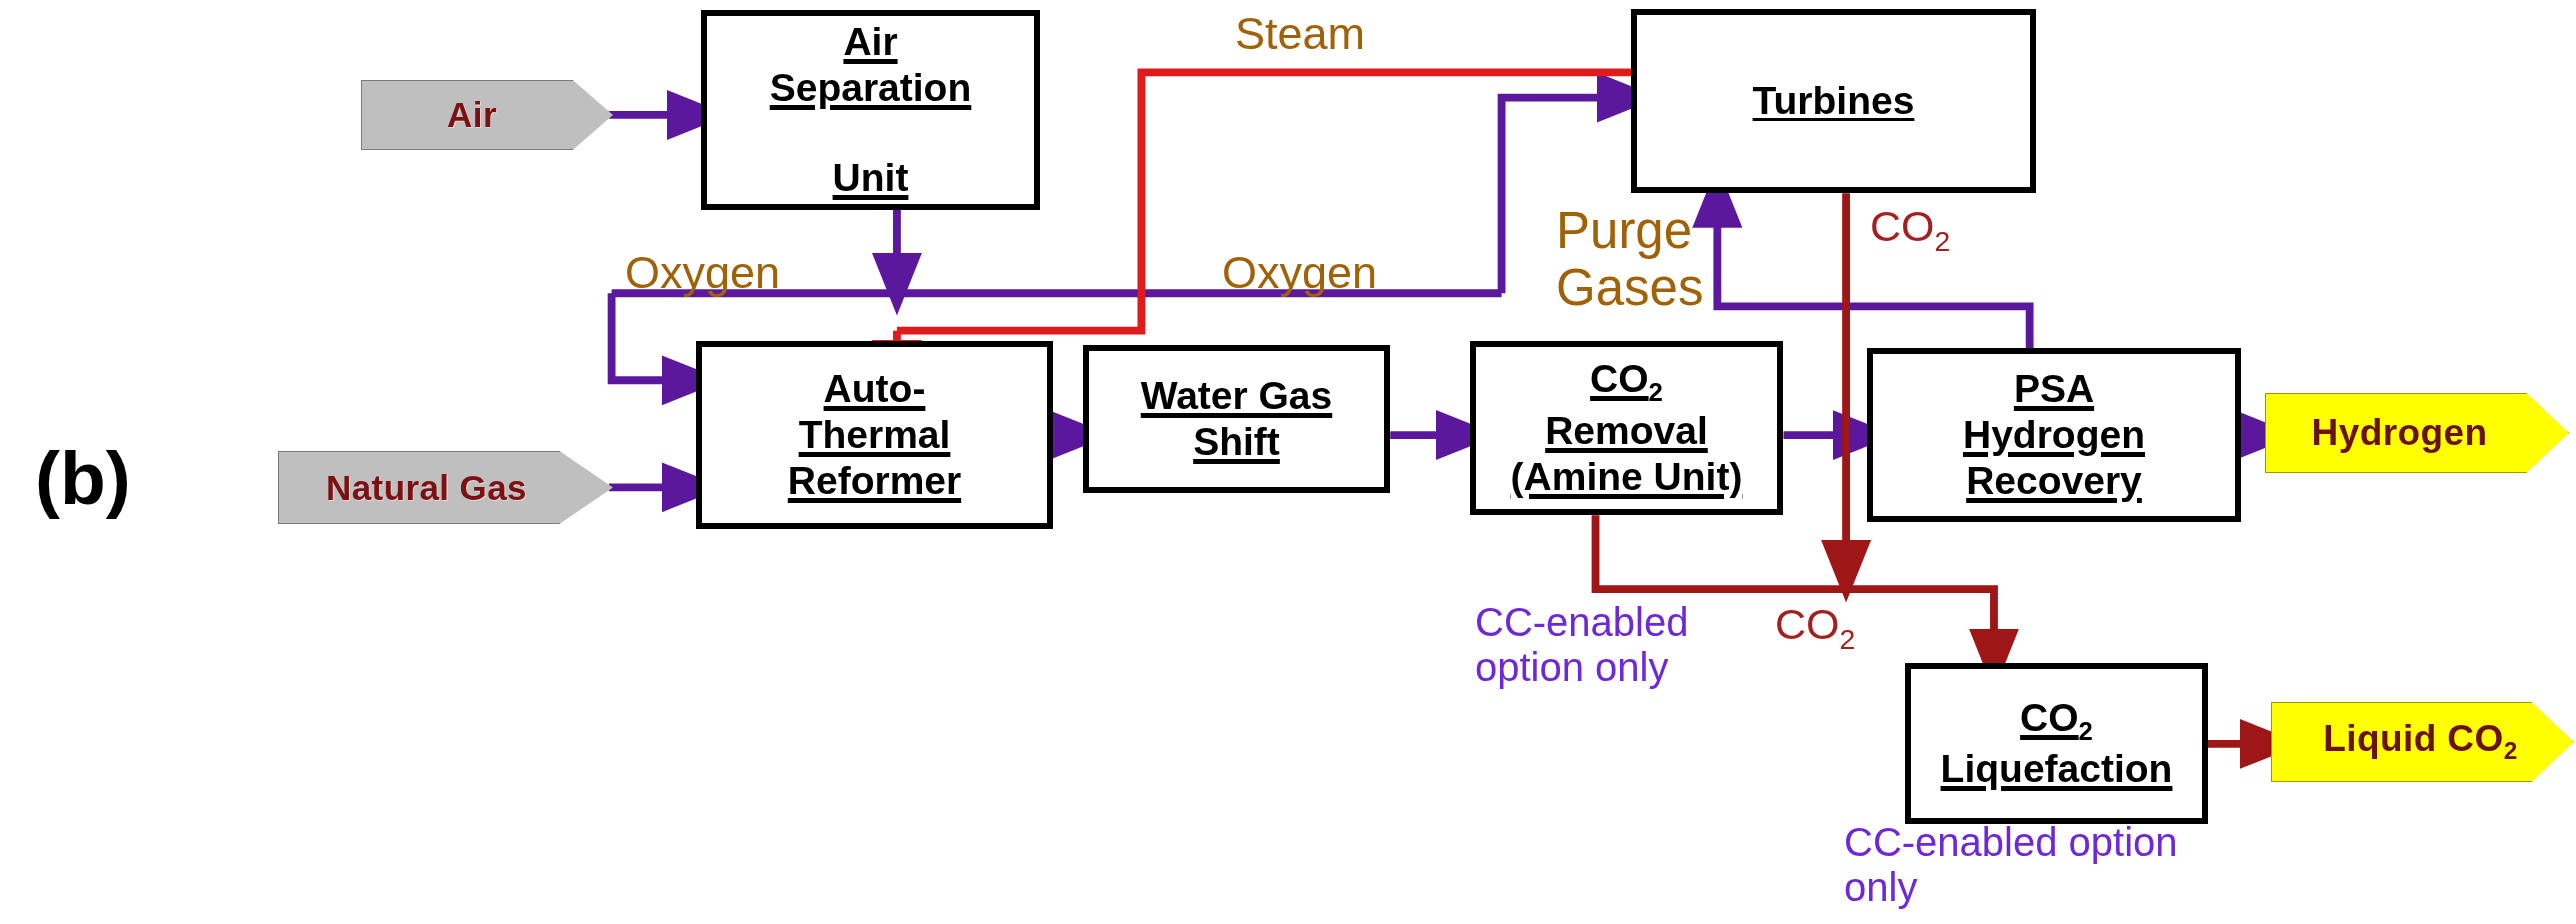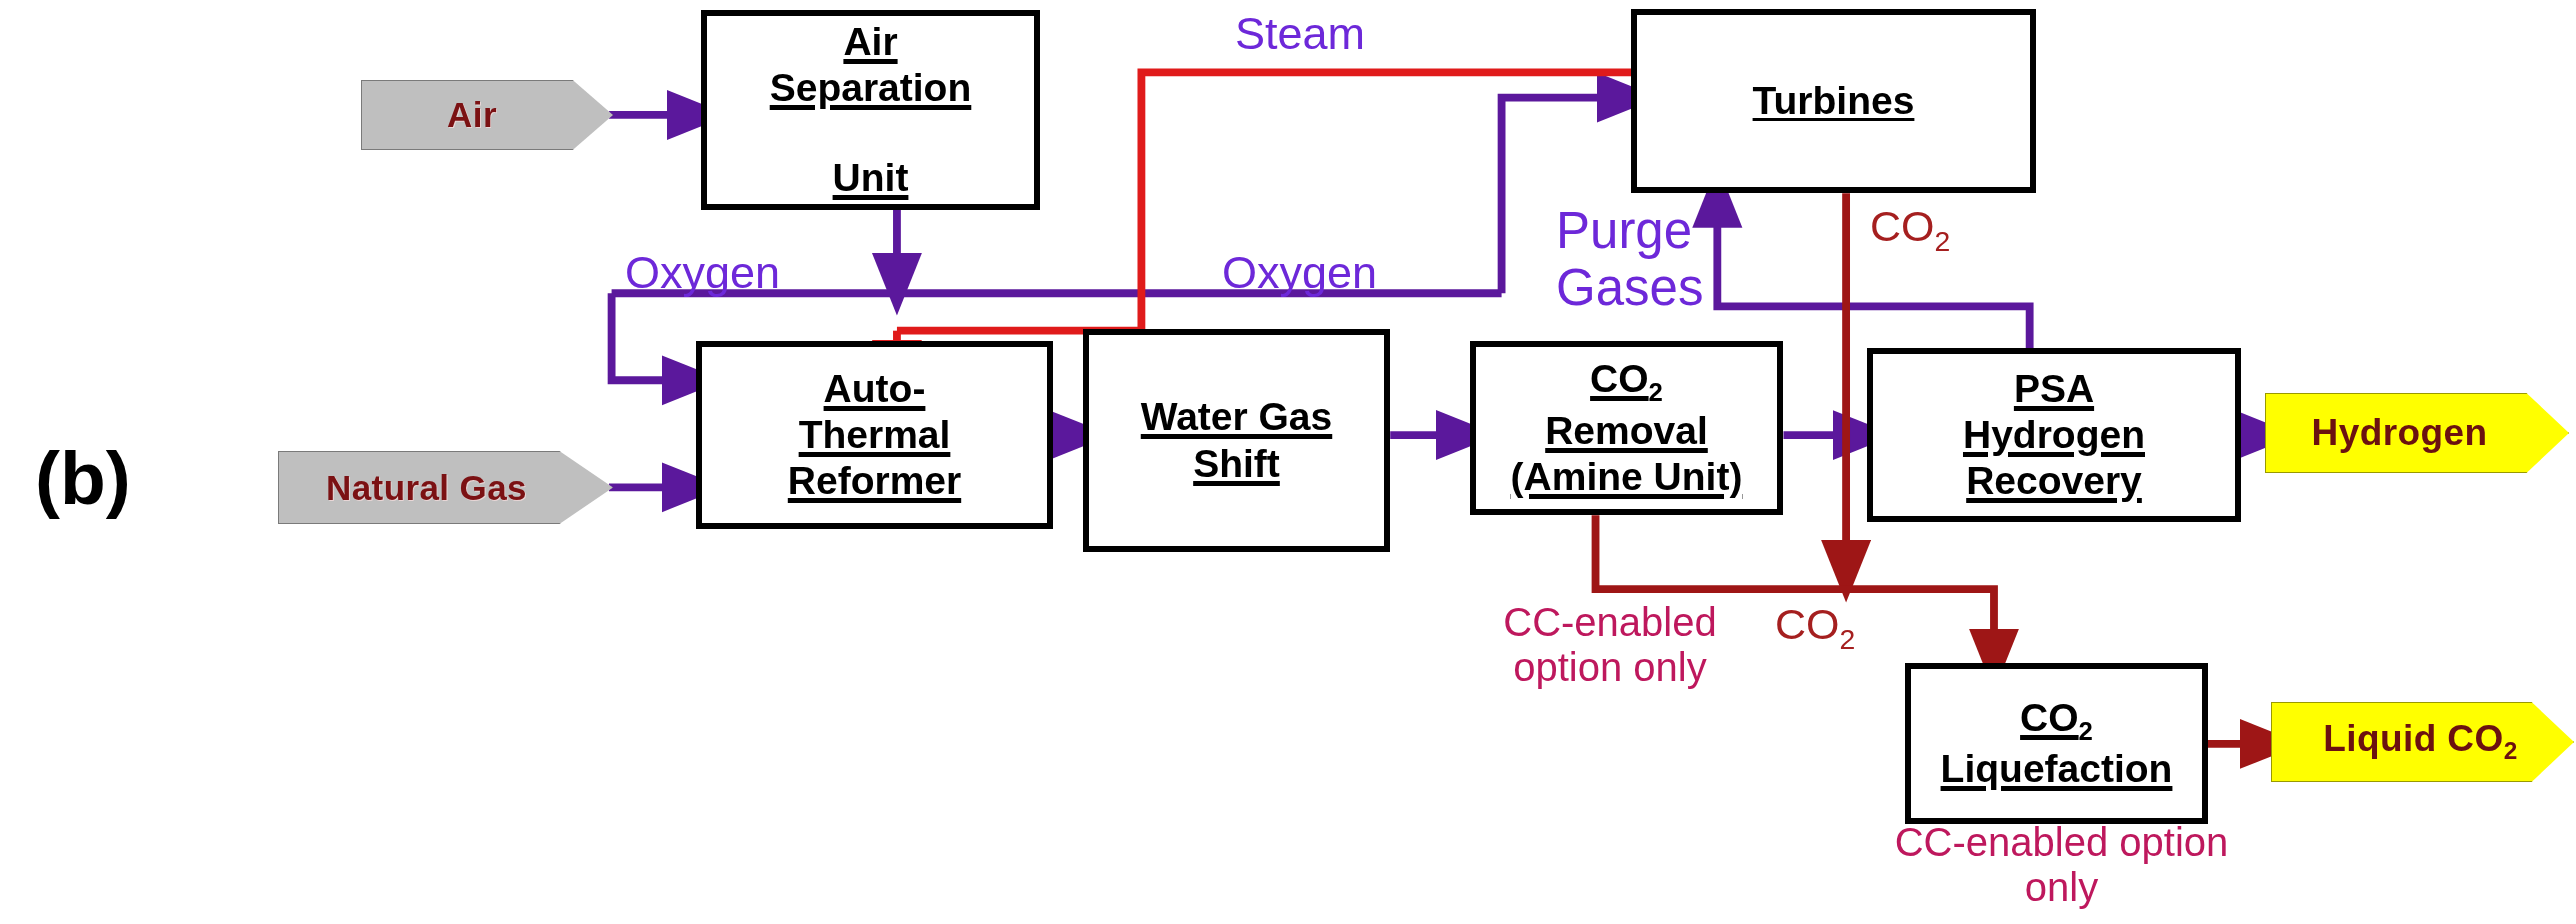--- a/index.html
+++ b/index.html
@@ -55,23 +55,23 @@
     clip-path:polygon(0 0, 86% 0, 100% 50%, 86% 100%, 0 100%);
   }
   .chev.yellow .txt{color:#6b1110;}
 
   .lbl{
     position:absolute;
     white-space:nowrap;
     z-index:4;
     line-height:1.12;
   }
-  .lbl.black{color:#6d28d9;}
+  .lbl.black{color:#a16207;}
   .lbl.red{color:#a51f1f;}
-  .lbl.blue{color:#be185d;text-align:center;}
+  .lbl.blue{color:#6d28d9;text-align:left;}
   .panel-letter{
     position:absolute;
     font-weight:bold;color:#000000;z-index:4;
   }
   sub{font-size:.66em;}
 </style>
 </head>
 <body>
 
 <div id="stage">
@@ -160,21 +160,21 @@
   <div class="pbox" style="left:1631px;top:8.7px;width:405px;height:184px;">
     <div class="ln" style="font-size:39px;text-decoration:underline;">Turbines</div>
   </div>
 
   <div class="pbox" style="left:696px;top:341px;width:357px;height:188px;">
     <div class="ln" style="font-size:39px;">Auto-</div>
     <div class="ln" style="font-size:39px;">Thermal</div>
     <div class="ln" style="font-size:39px;">Reformer</div>
   </div>
 
-  <div class="pbox" style="left:1083px;top:329px;width:307px;height:223px;">
+  <div class="pbox" style="left:1083px;top:345px;width:307px;height:148px;">
     <div class="ln" style="font-size:39px;">Water Gas</div>
     <div class="ln" style="font-size:39px;">Shift</div>
   </div>
 
   <div class="pbox" style="left:1470px;top:341px;width:313px;height:174px;">
     <div class="ln" style="font-size:39px;">CO<sub>2</sub></div>
     <div class="ln" style="font-size:39px;">Removal</div>
     <div class="ln" style="font-size:39px;">(Amine Unit)</div>
   </div>
 

